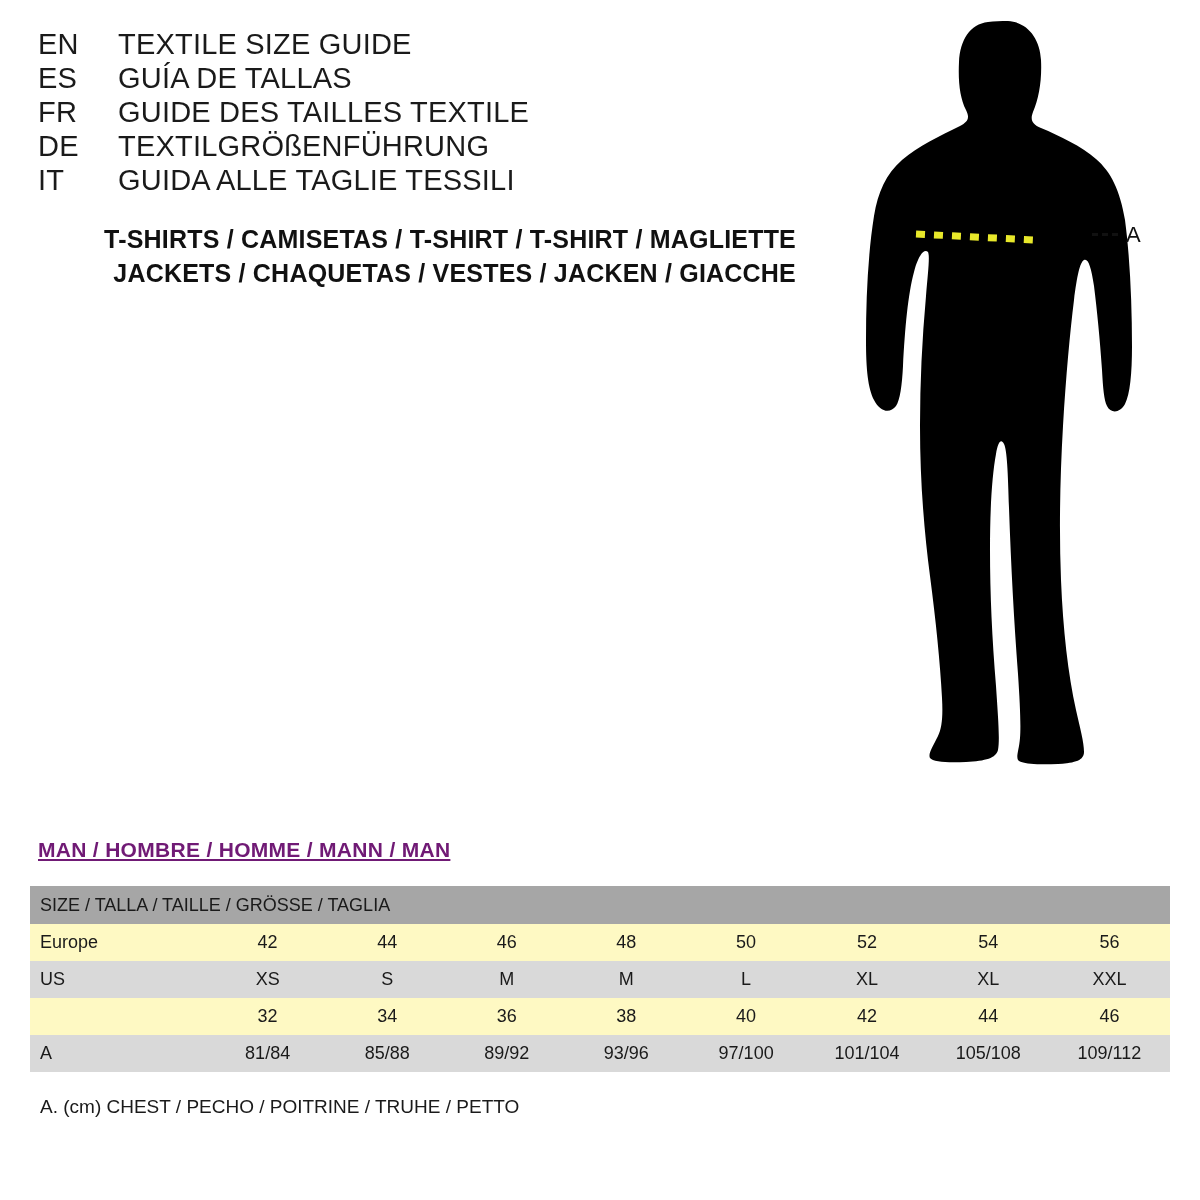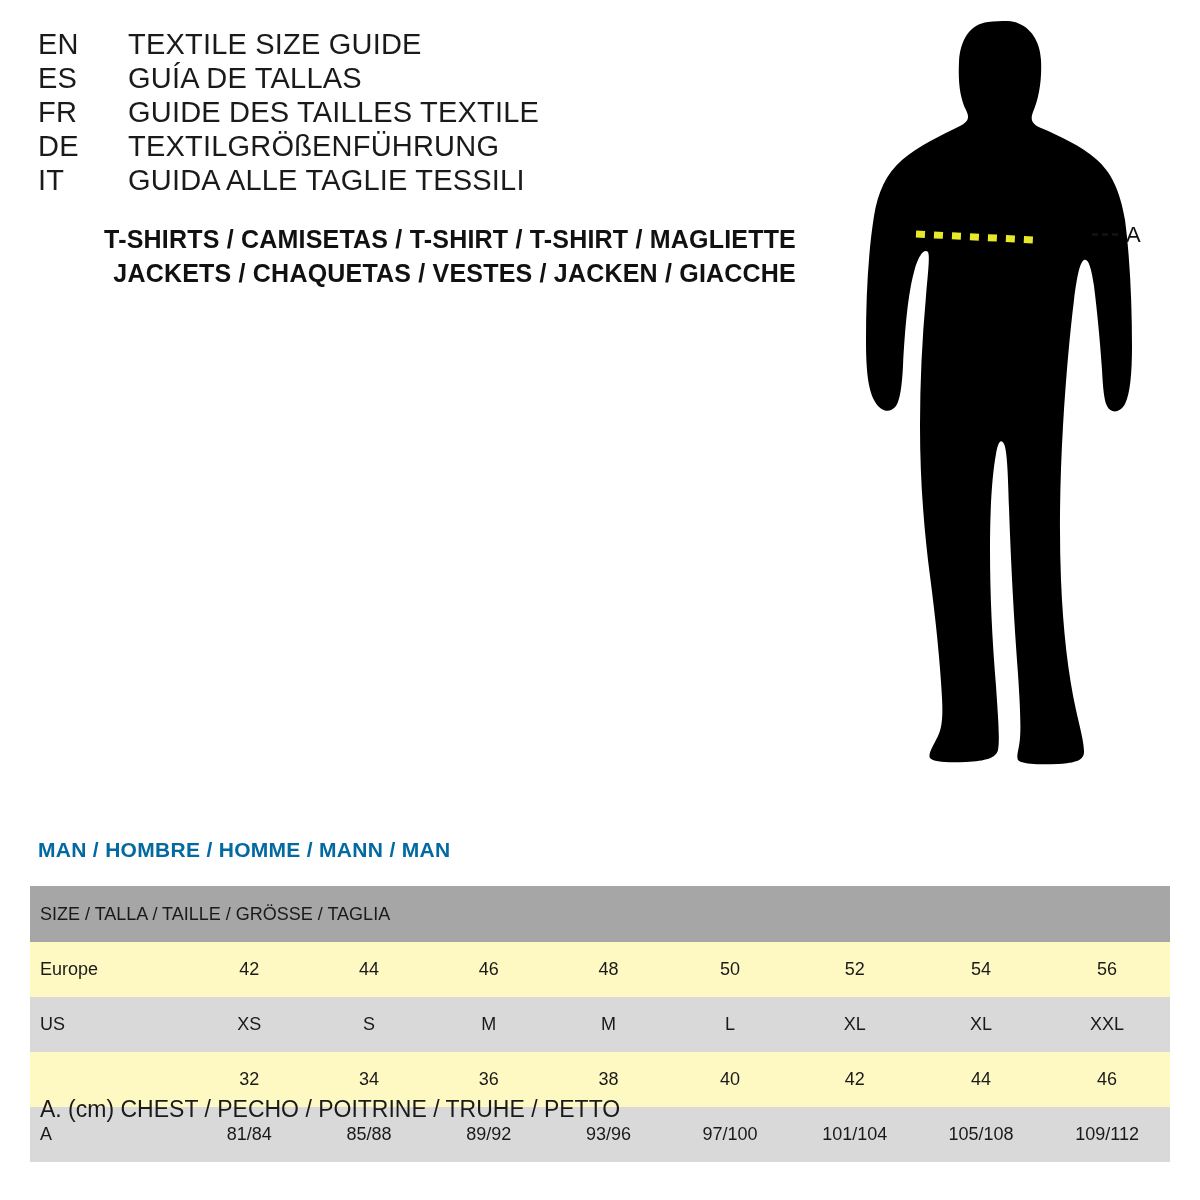--- a/index.html
+++ b/index.html
@@ -31,21 +31,20 @@
     letter-spacing: 0.2px;
     color: #1a1a1a;
   }
   .lang-code {
     width: 80px;
     flex: 0 0 80px;
   }
   .lang-text {
     flex: 1 1 auto;
     white-space: nowrap;
-    margin-left: 10px;
   }
 
   .garment-lines {
     position: absolute;
     left: 36px;
     top: 222px;
     width: 760px;
     text-align: right;
   }
   .garment-line {
@@ -85,34 +84,35 @@
   }
 
   
   .section-title {
     position: absolute;
     left: 38px;
     top: 838px;
     font-size: 21px;
     font-weight: bold;
     letter-spacing: 0.3px;
-    color: #0369a1;
+    color: #701a75;
+    text-decoration: underline;
   }
 
   .size-table {
     position: absolute;
     left: 30px;
     top: 886px;
     width: 1140px;
     border-collapse: collapse;
     font-size: 18px;
     color: #1a1a1a;
   }
   .size-table td {
-    padding: 12px;
+    padding: 3px;
     height: 31px;
     vertical-align: middle;
   }
   .size-table .label-cell {
     width: 175px;
     padding-left: 10px;
     text-align: left;
     white-space: nowrap;
   }
   .size-table .val-cell {
@@ -129,21 +129,21 @@
     background: #fef9c3;
   }
   .row-mid td {
     background: #d9d9d9;
   }
 
   .footnote {
     position: absolute;
     left: 40px;
     top: 1096px;
-    font-size: 23px;
+    font-size: 19px;
     color: #1a1a1a;
     white-space: nowrap;
   }
 </style>
 </head>
 <body>
 
 <div class="lang-block">
   <div class="lang-row">
     <div class="lang-code">EN</div>

